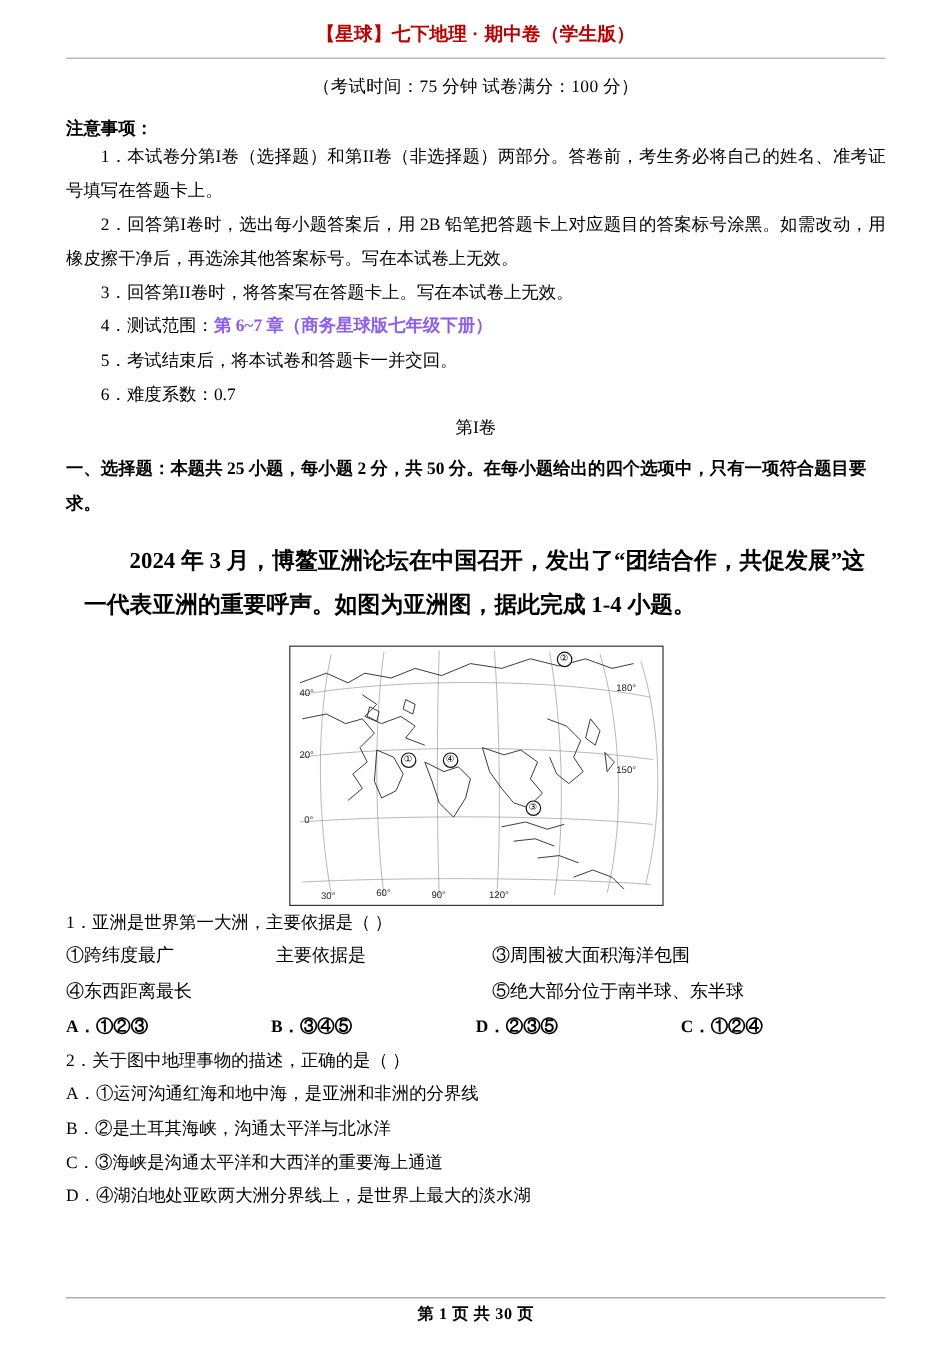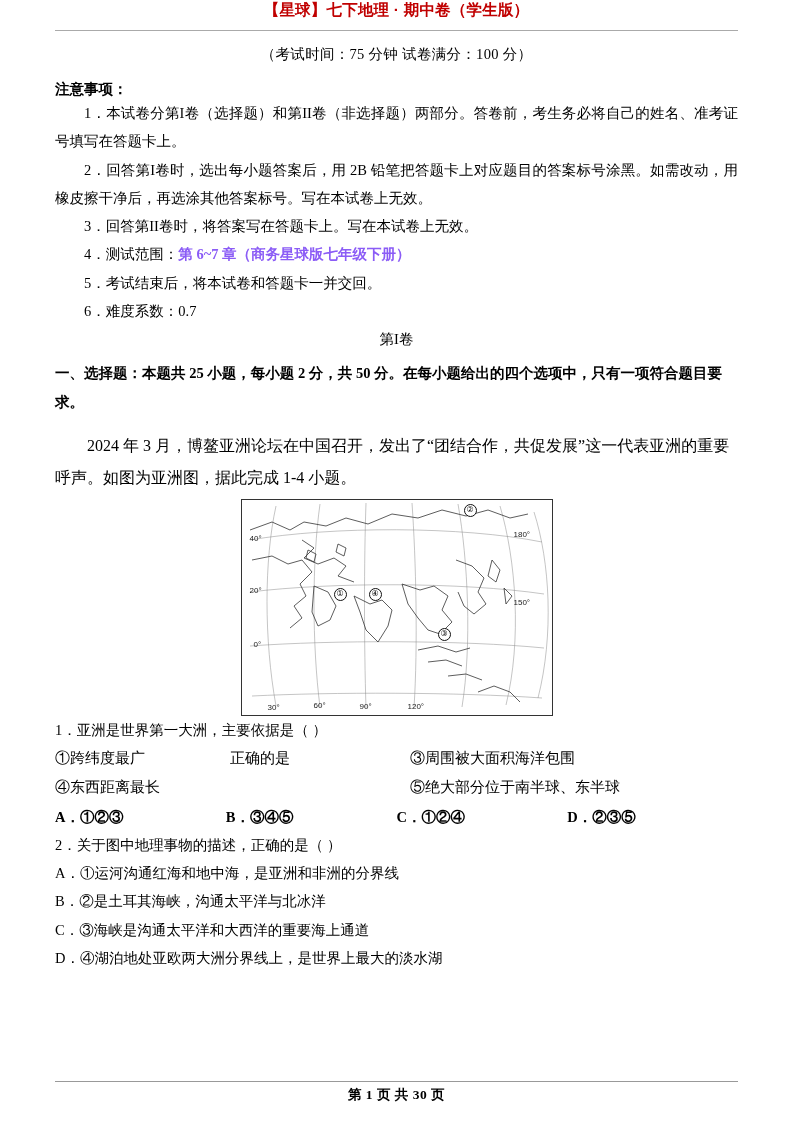--- a/index.html
+++ b/index.html
@@ -21,20 +21,21 @@
     position: relative;
     box-sizing: border-box;
     padding: 0 55px;
   }
   .doc-title {
     text-align: center;
     color: #c00000;
     font-weight: bold;
     font-size: 15.5px;
     letter-spacing: 0.2px;
+    padding-top: 18px;
     font-family: "Liberation Sans", sans-serif;
   }
   .title-rule {
     border: none;
     border-top: 1px solid #aaa;
     margin: 9px 0 0 0;
   }
   .exam-info {
     text-align: center;
     font-size: 14.5px;
@@ -62,24 +63,25 @@
   .center {
     text-align: center;
   }
   .section-head {
     font-size: 14.5px;
     line-height: 1.95;
     font-weight: bold;
     margin-top: 6px;
   }
   .stem {
-    font-size: 16px;
+    font-size: 19px;
     line-height: 1.95;
     text-indent: 2em;
-    margin: 0;
+    margin: 15px;
+    font-weight: bold;
   }
   
   .map-wrap {
     display: flex;
     justify-content: center;
     margin-top: 6px;
   }
   .map {
     position: relative;
     width: 310px;
@@ -231,34 +233,34 @@
       <div class="map-label" style="left:72px; top:201px;">60°</div>
       <div class="map-label" style="left:118px; top:202px;">90°</div>
       <div class="map-label" style="left:166px; top:202px;">120°</div>
     </div>
   </div>
 
   <p class="q"><span>1．</span><span>亚洲是世界第一大洲，主要依据是（    ）</span></p>
 
   <div class="opt-row">
     <span class="c1">①跨纬度最广</span>
-    <span class="c2">正确的是</span>
+    <span class="c2">主要依据是</span>
     <span class="c3">③周围被大面积海洋包围</span>
   </div>
   <div class="opt-row">
     <span class="c1">④东西距离最长</span>
     <span class="c2"></span>
     <span class="c3">⑤绝大部分位于南半球、东半球</span>
   </div>
 
   <div class="abcd">
     <span>A．①②③</span>
     <span>B．③④⑤</span>
+    <span>D．②③⑤</span>
     <span>C．①②④</span>
-    <span>D．②③⑤</span>
   </div>
 
   <p class="q"><span>2．</span><span>关于图中地理事物的描述，正确的是（    ）</span></p>
 
   <p class="q">A．①运河沟通红海和地中海，是亚洲和非洲的分界线</p>
   <p class="q">B．②是土耳其海峡，沟通太平洋与北冰洋</p>
   <p class="q">C．③海峡是沟通太平洋和大西洋的重要海上通道</p>
   <p class="q">D．④湖泊地处亚欧两大洲分界线上，是世界上最大的淡水湖</p>
 
   <div class="footer-rule"></div>

